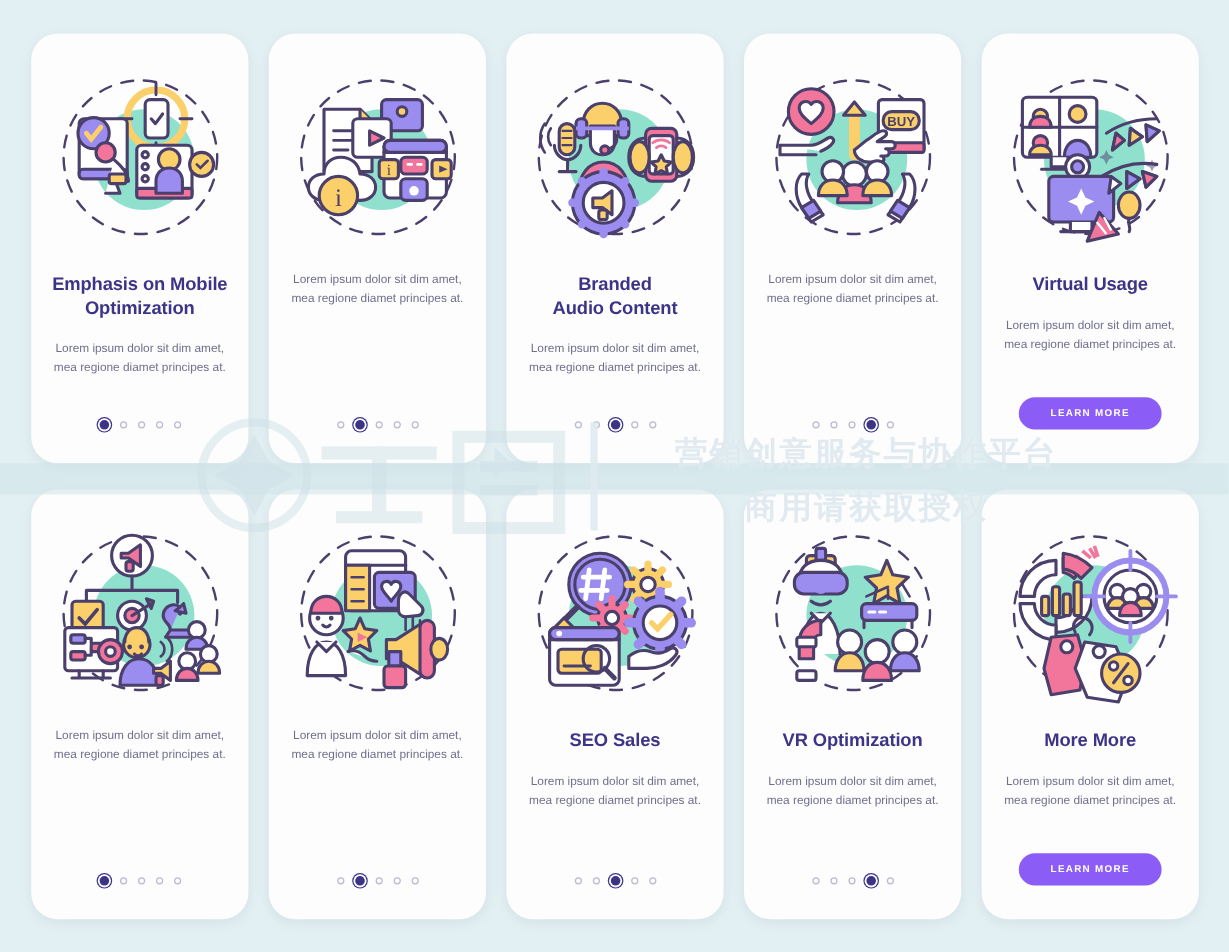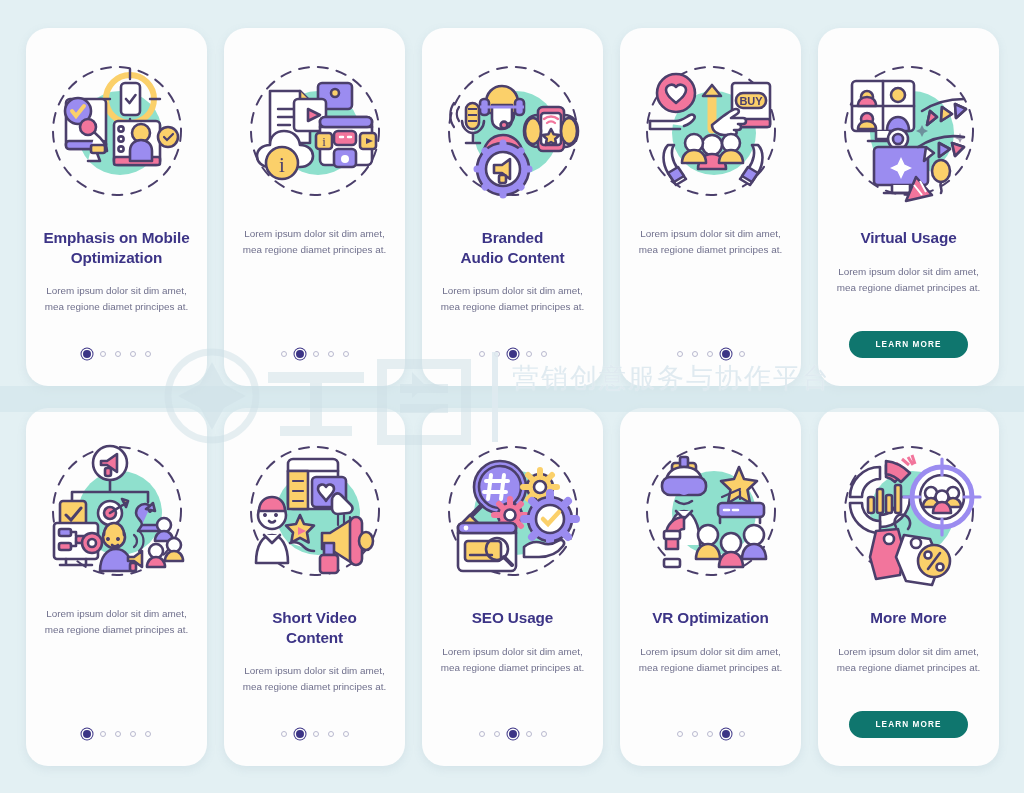--- a/index.html
+++ b/index.html
@@ -20,23 +20,24 @@
   .wm-bar.b1 { top: 386px; }
   .wm-logo {
     position: absolute; left: 160px; top: 342px;
     width: 370px; height: 108px;
     opacity: .50;
   }
   .wm-logo svg { width: 100%; height: 100%; }
   .wm-cn {
     position: absolute; left: 512px; width: 420px;
     color: #dfeaf0; opacity: .95;
-    font-size: 27px; letter-spacing: 2px; font-weight: 400;
+    font-size: 27px; letter-spacing: 2px; font-weight: 700;
     font-family: "DejaVu Sans", sans-serif;
     text-shadow: 0 0 1px rgba(255,255,255,.4);
+    text-align: center;
   }
   .wm-cn.l1 { top: 360px; }
   .wm-cn.l2 { top: 405px; }
   .wm-sep {
     position: absolute; left: 492px; top: 352px;
     width: 6px; height: 90px; background: #dfeaf0; opacity: .9;
   }
 
   
   .grid {
@@ -91,21 +92,21 @@
   .dot {
     width: 6px; height: 6px; border-radius: 50%;
     border: 1px solid #b9b9cf; background: transparent;
   }
   .dot.on {
     width: 8px; height: 8px;
     border: 2px solid #3c3486; background: #3c3486;
     box-shadow: 0 0 0 1.5px #fdfdfd, 0 0 0 2.5px #3c3486;
   }
   .btn {
-    background: #0f766e; color: #fff;
+    background: #8b5cf6; color: #fff;
     border: none; border-radius: 16px;
     font-size: 8.2px; font-weight: 700; letter-spacing: 1.1px;
     padding: 9px 26px;
     font-family: "Liberation Sans", sans-serif;
     cursor: pointer;
   }
 </style>
 </head>
 <body>
 <div id="root">
@@ -393,21 +394,20 @@
  <path d="M60 76l4 9 10 1.5-7 7 1.7 10-8.7-4.7-8.7 4.7 1.7-10-7-7 10-1.5z" fill="#fbd06a" stroke="#4b3f6b" stroke-width="2.6" stroke-linecap="round" stroke-linejoin="round"></path>
  <path d="M58 88l8 4-8 4z" fill="#f2759c"></path>
  <path d="M50 104c6-2 10 0 14 4 3 3 6 4 10 4" fill="#fff" stroke="#4b3f6b" stroke-width="2.6" stroke-linecap="round" stroke-linejoin="round"></path>
  <path d="M82 94h8l22-14v44l-22-14h-8z" fill="#fbd06a" stroke="#4b3f6b" stroke-width="2.6" stroke-linecap="round" stroke-linejoin="round"></path>
  <rect x="110" y="78" width="12" height="48" rx="6" fill="#f2759c" stroke="#4b3f6b" stroke-width="2.6" stroke-linecap="round" stroke-linejoin="round"></rect>
  <ellipse cx="126" cy="102" rx="7" ry="9" fill="#fbd06a" stroke="#4b3f6b" stroke-width="2.6" stroke-linecap="round" stroke-linejoin="round"></ellipse>
  <path d="M84 104v12h10v-12z" fill="#9b8cf0" stroke="#4b3f6b" stroke-width="2.6" stroke-linecap="round" stroke-linejoin="round"></path>
  <rect x="80" y="116" width="18" height="18" rx="3" fill="#f2759c" stroke="#4b3f6b" stroke-width="2.6" stroke-linecap="round" stroke-linejoin="round"></rect>
 </svg>
         </div>
-        <div class="title">Short Video<br>Content</div>
         <div class="body">Lorem ipsum dolor sit dim amet, mea regione diamet principes at.</div>
         <div class="foot">
           <div class="dots">
             <span class="dot"></span>
             <span class="dot on"></span>
             <span class="dot"></span>
             <span class="dot"></span>
             <span class="dot"></span>
           </div>
         </div>
@@ -436,21 +436,21 @@
  <path d="M20 94h58" stroke="#4b3f6b" stroke-width="2.6" stroke-linecap="round" stroke-linejoin="round" fill="none"></path>
  <rect x="20" y="84" width="58" height="10" rx="5" fill="#9b8cf0" stroke="#4b3f6b" stroke-width="2.6" stroke-linecap="round" stroke-linejoin="round"></rect>
  <circle cx="28" cy="89" r="2.4" fill="#fff"></circle>
  <rect x="27" y="102" width="36" height="20" rx="3" fill="#fbd06a" stroke="#4b3f6b" stroke-width="2.6" stroke-linecap="round" stroke-linejoin="round"></rect>
  <path d="M32 116h22" stroke="#4b3f6b" stroke-width="2.4" stroke-linecap="round"></path>
  <circle cx="59" cy="110" r="11" fill="none" stroke="#4b3f6b" stroke-width="2.6" stroke-linecap="round" stroke-linejoin="round"></circle>
  <path d="M66 118l8 8" stroke="#4b3f6b" stroke-width="4" stroke-linecap="round"></path>
  <path d="M86 108c6-5 12-6 18-4 5 2 10 2 16-2 4-3 8 1 5 5-6 8-16 11-24 11H86z" fill="#fff" stroke="#4b3f6b" stroke-width="2.6" stroke-linecap="round" stroke-linejoin="round"></path>
 </svg>
         </div>
-        <div class="title">SEO Usage</div>
+        <div class="title">SEO Sales</div>
         <div class="body">Lorem ipsum dolor sit dim amet, mea regione diamet principes at.</div>
         <div class="foot">
           <div class="dots">
             <span class="dot"></span>
             <span class="dot"></span>
             <span class="dot on"></span>
             <span class="dot"></span>
             <span class="dot"></span>
           </div>
         </div>
@@ -552,15 +552,16 @@
         <rect x="120" y="84" width="72" height="10"></rect>
         <rect x="222" y="22" width="84" height="76" fill="none" stroke="#cfe0e7" stroke-width="10"></rect>
         <rect x="240" y="42" width="48" height="9"></rect>
         <rect x="240" y="62" width="48" height="9"></rect>
         <path d="M252 30 l14 14 l-14 12 z"></path>
       </g>
     </svg>
   </div>
   <div class="wm-sep"></div>
   <div class="wm-cn l1">营销创意服务与协作平台</div>
+  <div class="wm-cn l2">商用请获取授权</div>
 </div>
 
 </div>
 
 </body></html>

